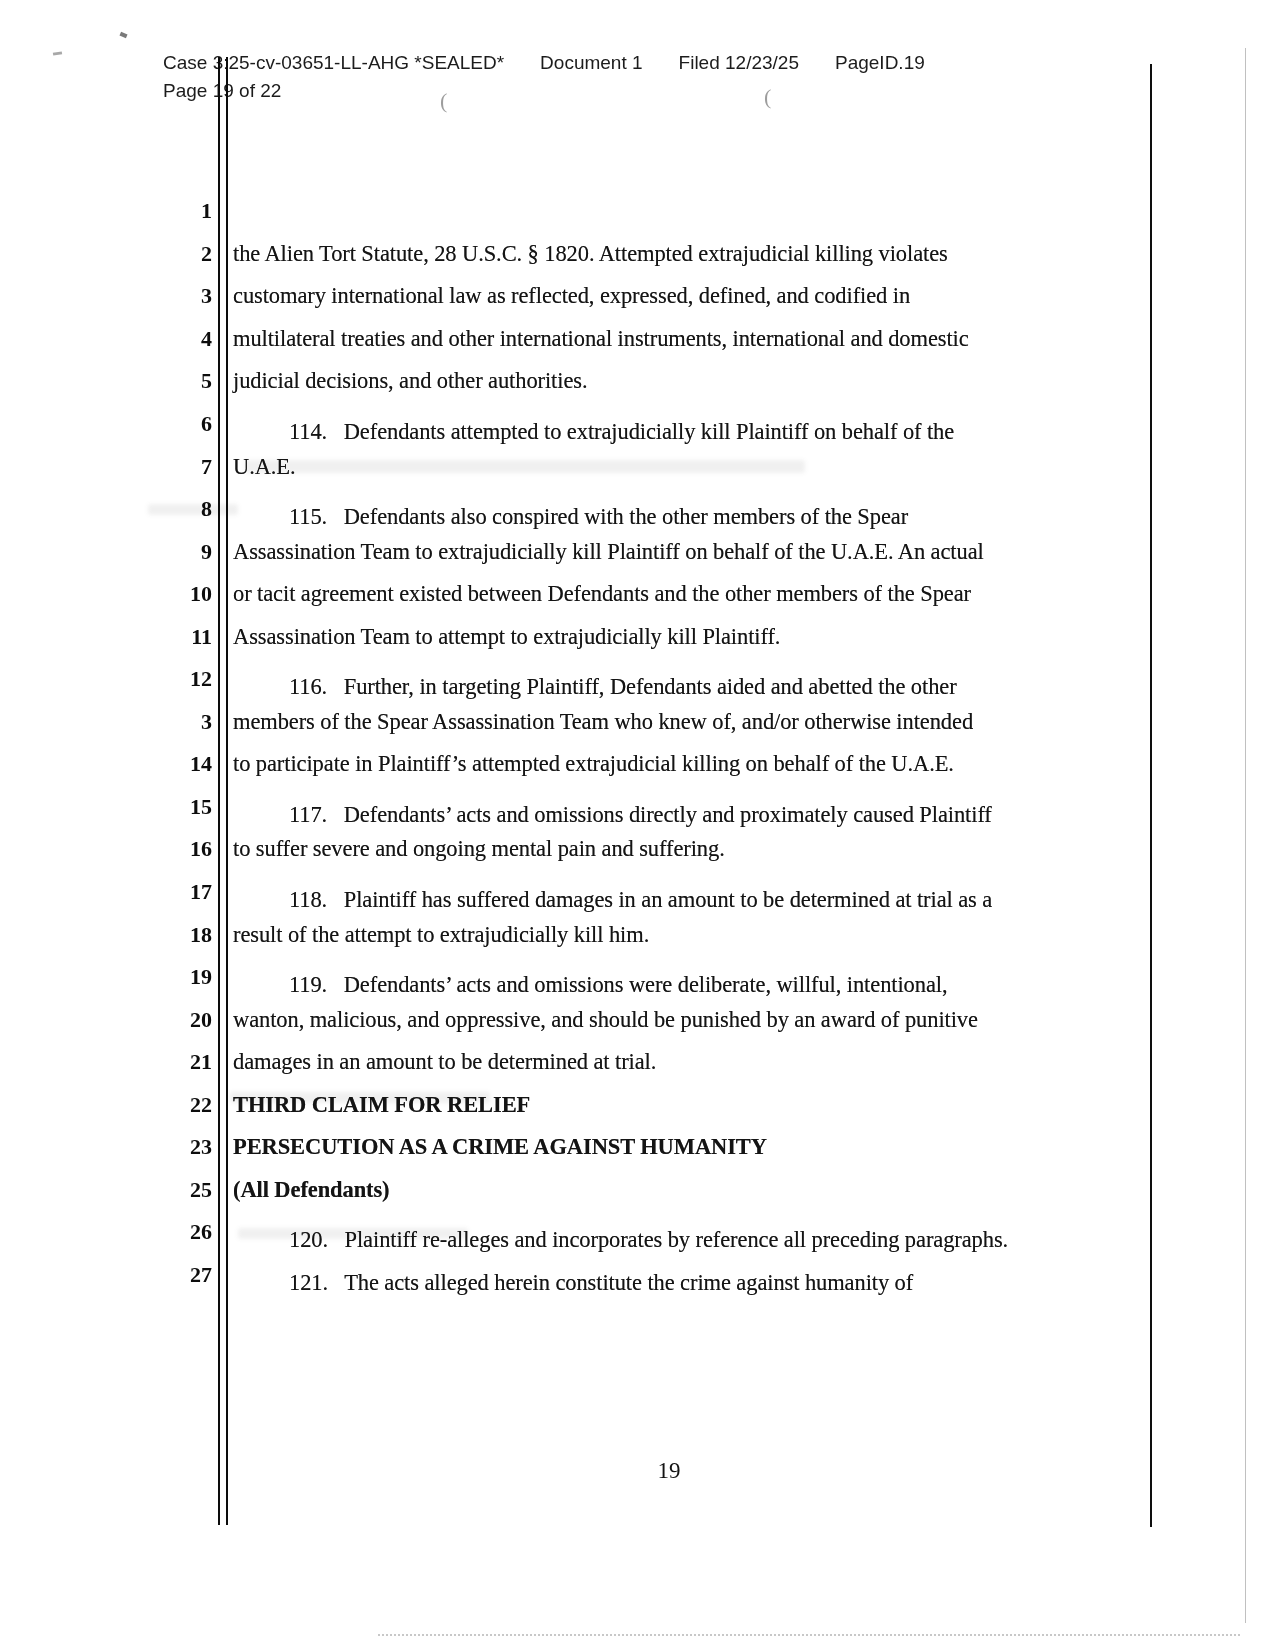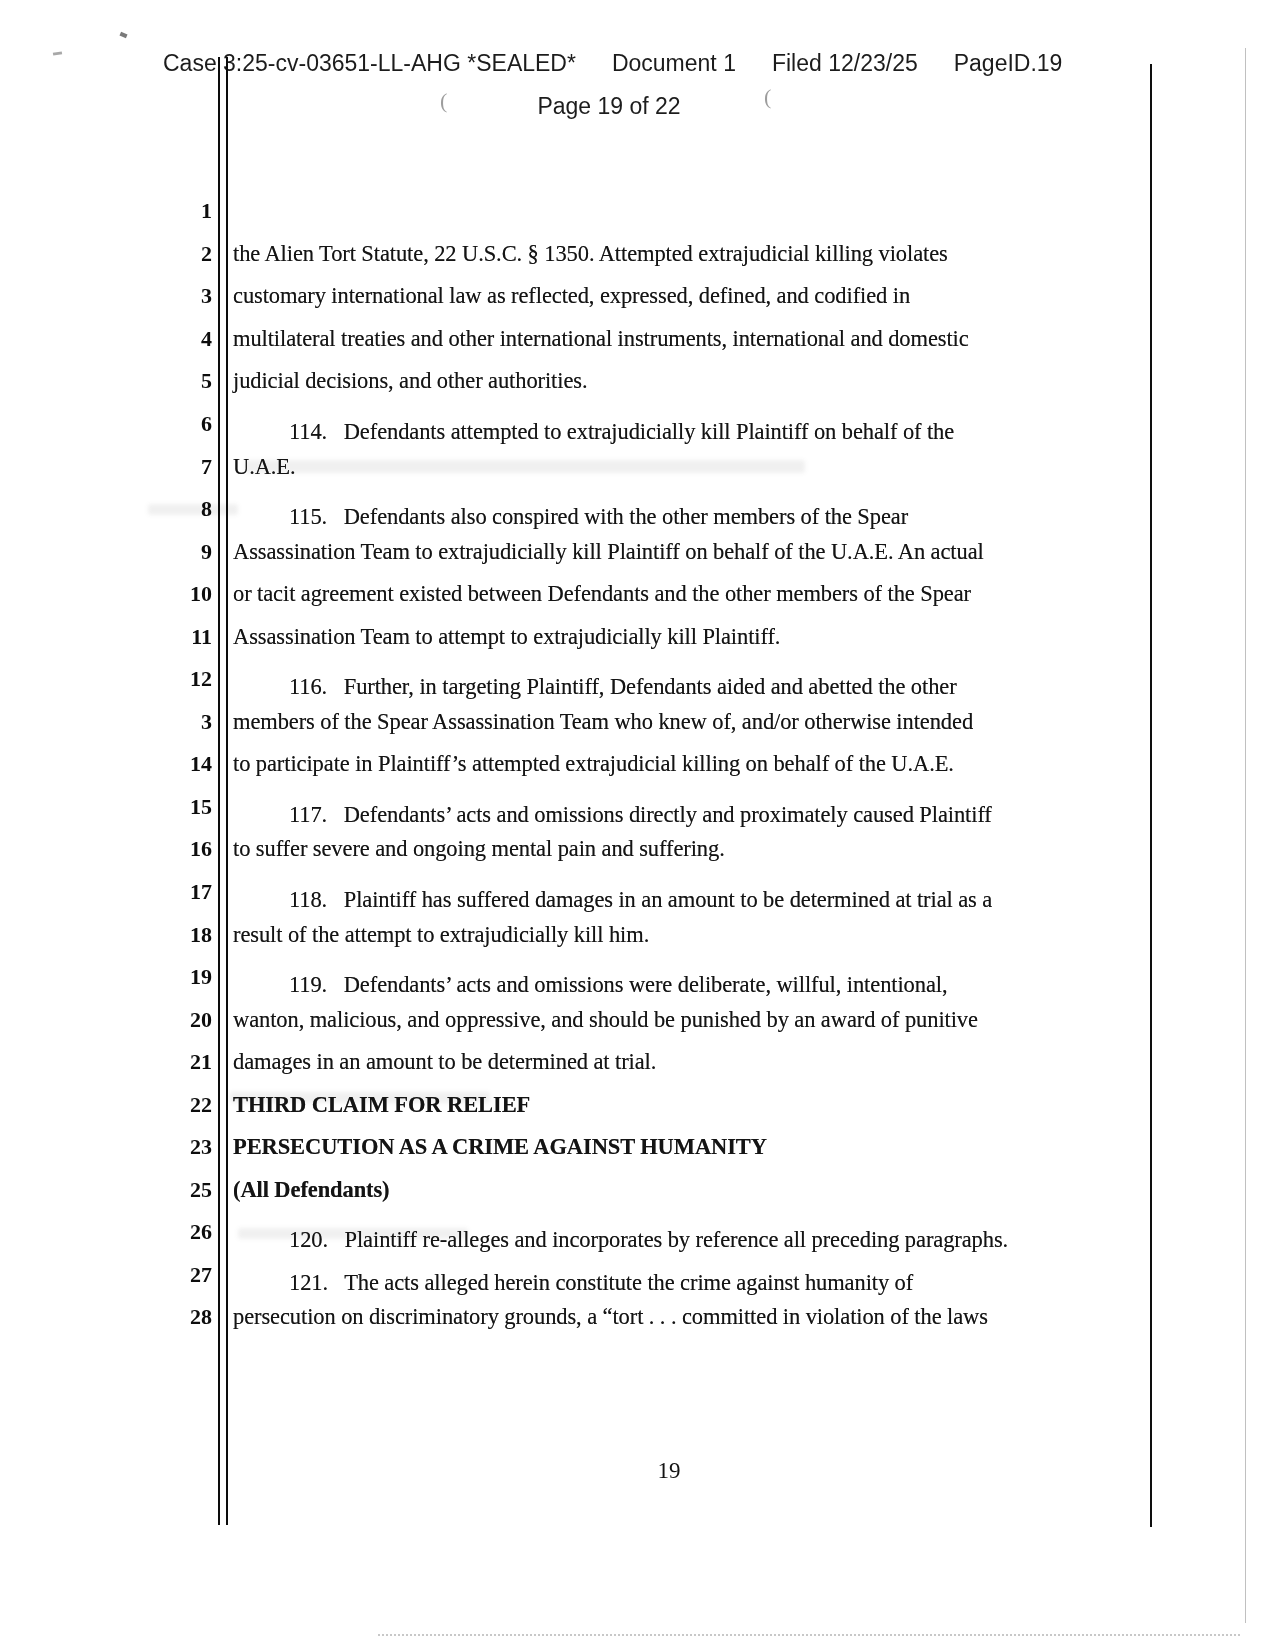--- a/index.html
+++ b/index.html
@@ -9,24 +9,24 @@
     position:relative;
     overflow:hidden;
     font-family:"Liberation Serif", serif;
     color:#121212;
   }
 
   
   .scan-header {
     position:absolute; left:163px; top:50px; width:892px;
     font-family:"Liberation Sans", sans-serif;
-    font-size:23px; line-height:26px; color:#1c1c1c;
+    font-size:19px; line-height:26px; color:#1c1c1c;
   }
   .scan-header .row1 { display:flex; gap:36px; white-space:pre; justify-content:flex-start; }
-  .scan-header .row2 { text-align:center; margin-top:17px; }
+  .scan-header .row2 { text-align:left; margin-top:2px; }
 
   
   .rule-left {
     position:absolute; left:218px; top:57px; height:1468px; width:6px;
     border-left:2.5px solid #0c0c0c; border-right:2.5px solid #0c0c0c;
   }
   .rule-right {
     position:absolute; left:1150px; top:64px; height:1463px; width:2px;
     background:#0e0e0e;
   }
@@ -100,21 +100,21 @@
 <div class="rule-right"></div>
 <div class="rule-edge"></div>
 <div class="rule-bottom"></div>
 
 <div class="lines">
     <div class="line-row body">
       <span class="line-num">1</span>
     </div>
     <div class="line-row body">
       <span class="line-num">2</span>
-      <span class="line-text">the Alien Tort Statute, 22 U.S.C. § 1350. Attempted extrajudicial killing violates</span>
+      <span class="line-text">the Alien Tort Statute, 28 U.S.C. § 1820. Attempted extrajudicial killing violates</span>
     </div>
     <div class="line-row body">
       <span class="line-num">3</span>
       <span class="line-text">customary international law as reflected, expressed, defined, and codified in</span>
     </div>
     <div class="line-row body">
       <span class="line-num">4</span>
       <span class="line-text">multilateral treaties and other international instruments, international and domestic</span>
     </div>
     <div class="line-row body">
@@ -198,19 +198,15 @@
       <span class="line-text">(All Defendants)</span>
     </div>
     <div class="line-row indent">
       <span class="line-num">26</span>
       <span class="line-text">120.   Plaintiff re-alleges and incorporates by reference all preceding paragraphs.</span>
     </div>
     <div class="line-row indent">
       <span class="line-num">27</span>
       <span class="line-text">121.   The acts alleged herein constitute the crime against humanity of</span>
     </div>
-    <div class="line-row body">
-      <span class="line-num">28</span>
-      <span class="line-text">persecution on discriminatory grounds, a “tort . . . committed in violation of the laws</span>
-    </div>
   </div>
 
 <div class="footer-page">19</div>
 
 </body></html>

